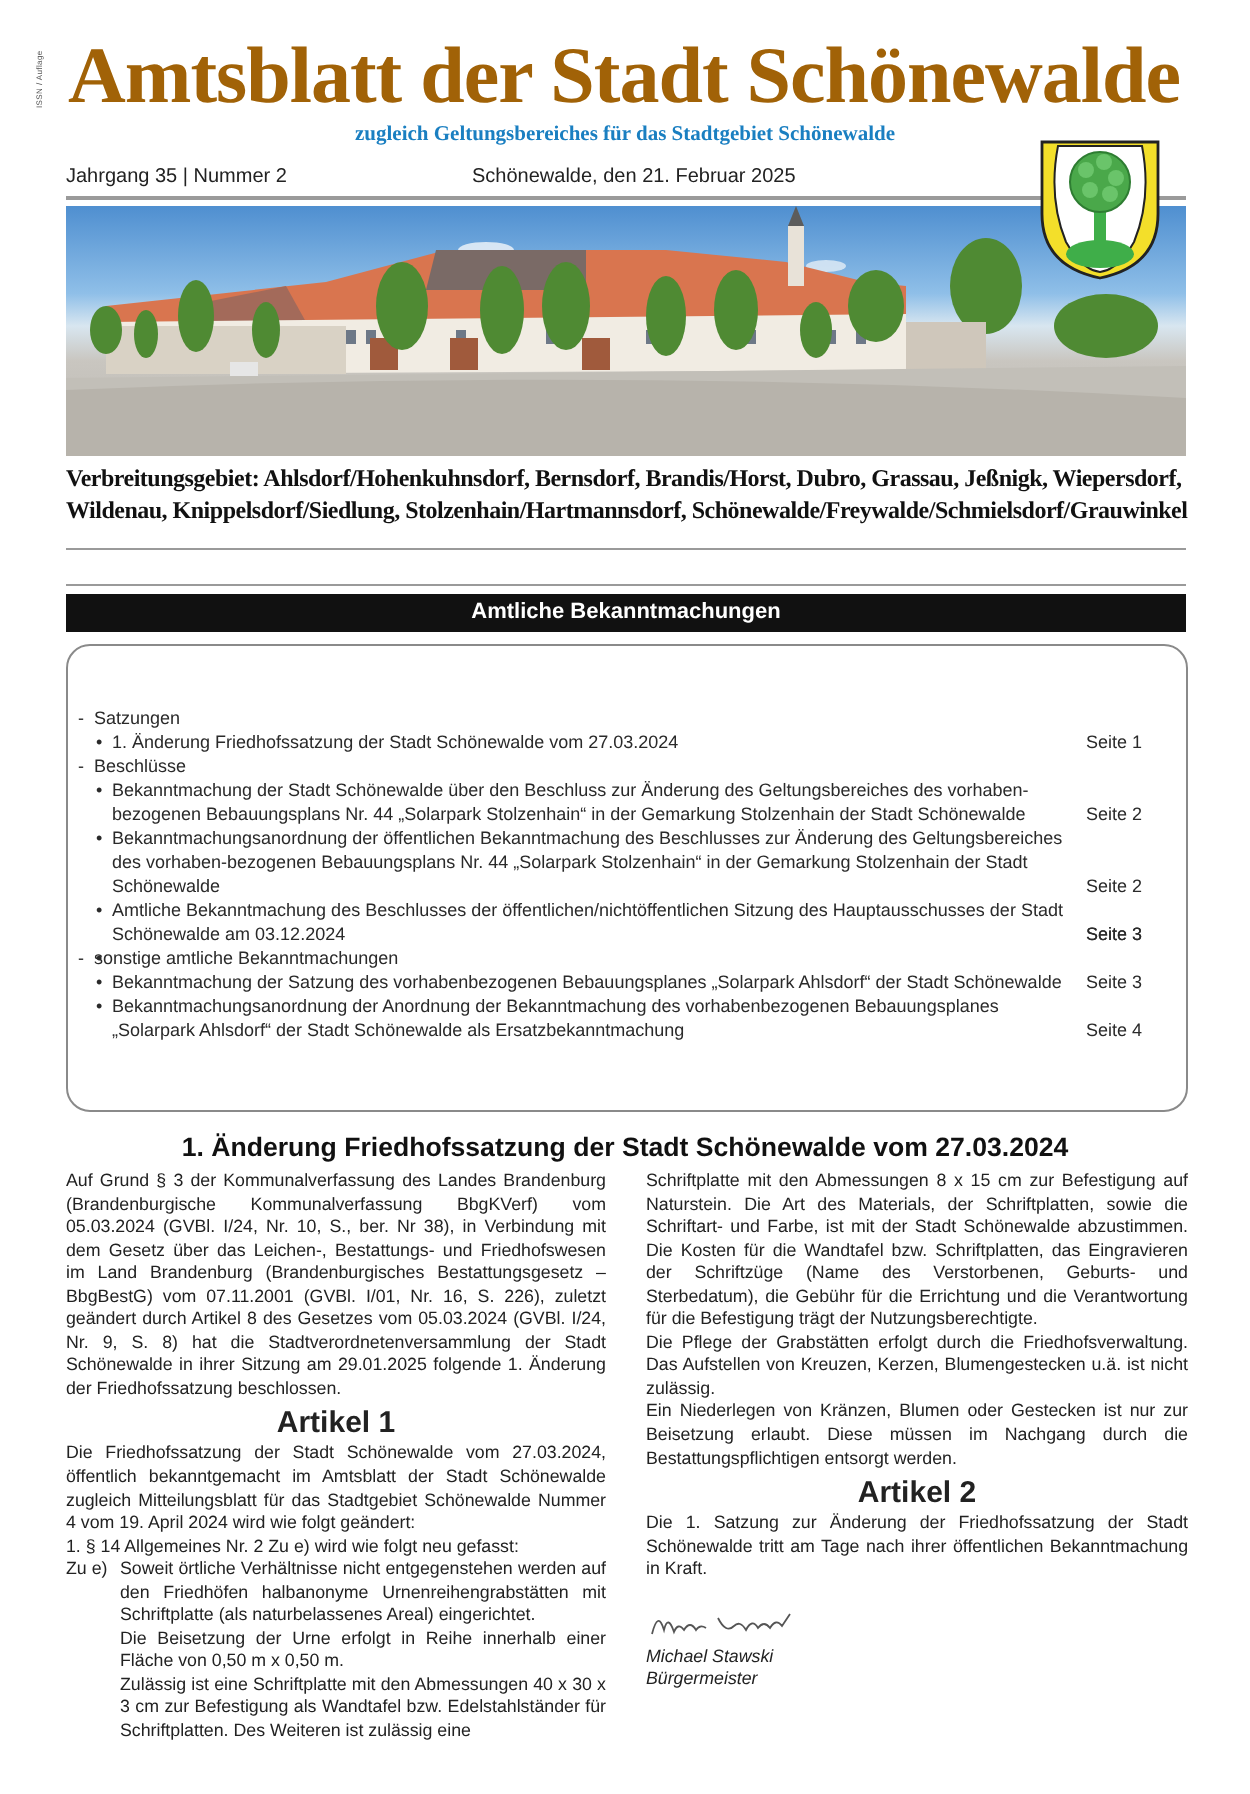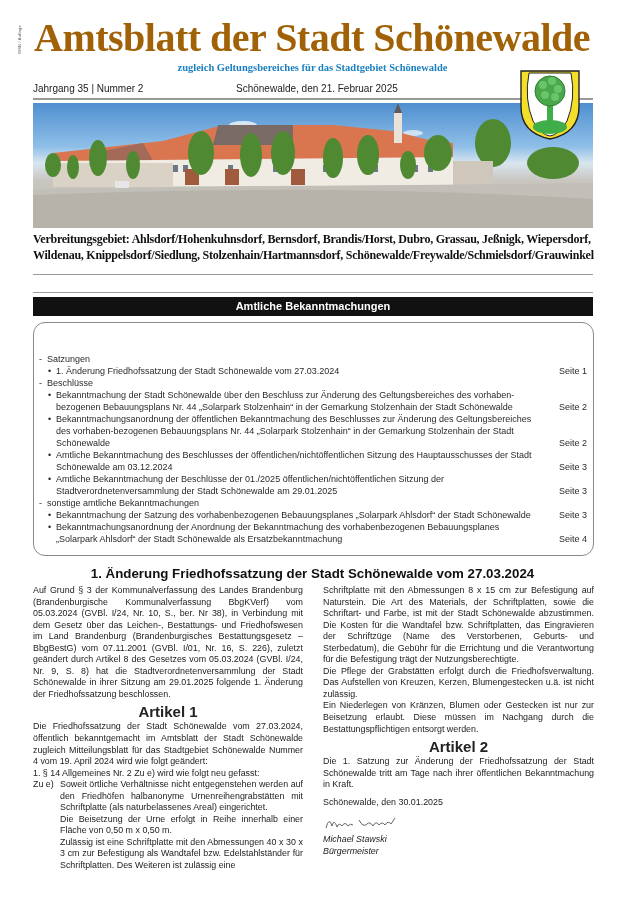--- a/index.html
+++ b/index.html
@@ -62,21 +62,21 @@
       text-align: center; font-family: "Liberation Serif", serif; font-weight: bold; font-size: 14.5px;
       line-height: 25px; color: #222;
     }
     .toc-body {
       position: absolute; left: 5px; top: 30px; width: 548px; font-size: 9px; line-height: 12px; color: #2a2a2a;
     }
     .toc-cat { position: relative; padding-left: 8px; }
     .toc-cat::before { content: "-"; position: absolute; left: 0; top: 0; }
     .toc-item { position: relative; padding-left: 17px; padding-right: 48px; }
     .toc-item .bullet { position: absolute; left: 9px; top: 0; }
-    .toc-item .page { position: absolute; right: 0; bottom: 0; margin-left: 35px; }
+    .toc-item .page { position: absolute; right: 16px; bottom: 0; margin-left: 35px; }
 
     .article-title {
       position: absolute; left: 0; width: 625px; top: 566px; text-align: center;
       font-weight: bold; font-size: 13.3px; color: #111;
     }
     .col {
       position: absolute; top: 585px; width: 270px; font-size: 8.9px; line-height: 11.55px;
       text-align: justify; color: #222;
     }
     .col-left { left: 33px; }
@@ -204,21 +204,20 @@
       <span>Bekanntmachungsanordnung der öffentlichen Bekanntmachung des Beschlusses zur Änderung des Geltungsbereiches des vorhaben-bezogenen Bebauungsplans Nr. 44 „Solarpark Stolzenhain“ in der Gemarkung Stolzenhain der Stadt Schönewalde</span>
       <span class="page">Seite 2</span>
     </div>
     <div class="toc-item">
       <span class="bullet">•</span>
       <span>Amtliche Bekanntmachung des Beschlusses der öffentlichen/nichtöffentlichen Sitzung des Hauptausschusses der Stadt Schönewalde am 03.12.2024</span>
       <span class="page">Seite 3</span>
     </div>
     <div class="toc-item">
       <span class="bullet">•</span>
-      <span>Amtliche Bekanntmachung der Beschlüsse der 01./2025 öffentlichen/nichtöffentlichen Sitzung der Stadtverordnetenversammlung der Stadt Schönewalde am 29.01.2025</span>
       <span class="page">Seite 3</span>
     </div>
 
     <div class="toc-cat">sonstige amtliche Bekanntmachungen</div>
     <div class="toc-item">
       <span class="bullet">•</span>
       <span>Bekanntmachung der Satzung des vorhabenbezogenen Bebauungsplanes „Solarpark Ahlsdorf“ der Stadt Schönewalde</span>
       <span class="page">Seite 3</span>
     </div>
     <div class="toc-item">
@@ -246,21 +245,20 @@
 
 <div class="col col-right">
   <div class="hang" style="padding-left:0;">
     <p>Schriftplatte mit den Abmessungen 8 x 15 cm zur Befestigung auf Naturstein. Die Art des Materials, der Schriftplatten, sowie die Schriftart- und Farbe, ist mit der Stadt Schönewalde abzustimmen. Die Kosten für die Wandtafel bzw. Schriftplatten, das Eingravieren der Schriftzüge (Name des Verstorbenen, Geburts- und Sterbedatum), die Gebühr für die Errichtung und die Verantwortung für die Befestigung trägt der Nutzungsberechtigte.</p>
     <p>Die Pflege der Grabstätten erfolgt durch die Friedhofsverwaltung. Das Aufstellen von Kreuzen, Kerzen, Blumengestecken u.ä. ist nicht zulässig.</p>
     <p>Ein Niederlegen von Kränzen, Blumen oder Gestecken ist nur zur Beisetzung erlaubt. Diese müssen im Nachgang durch die Bestattungspflichtigen entsorgt werden.</p>
   </div>
   <div class="art-head">Artikel 2</div>
   <p>Die 1. Satzung zur Änderung der Friedhofssatzung der Stadt Schönewalde tritt am Tage nach ihrer öffentlichen Bekanntmachung in Kraft.</p>
   <div class="gap"></div>
-  <p style="text-align:left;">Schönewalde, den 30.01.2025</p>
   <div class="sign-img">
     <svg width="80" height="22" viewBox="0 0 80 22">
       <path d="M3 16 Q6 4 9 14 Q11 6 14 15 Q16 10 19 14 Q22 9 25 14 Q27 11 30 13 M36 8 Q40 16 44 12 Q47 9 50 14 Q53 8 56 13 Q59 9 62 13 Q65 8 68 12 L72 6" fill="none" stroke="#555" stroke-width="0.9"></path>
     </svg>
   </div>
   <p class="signer">Michael Stawski</p>
   <p class="signer">Bürgermeister</p>
 </div>
 
 </body></html>

